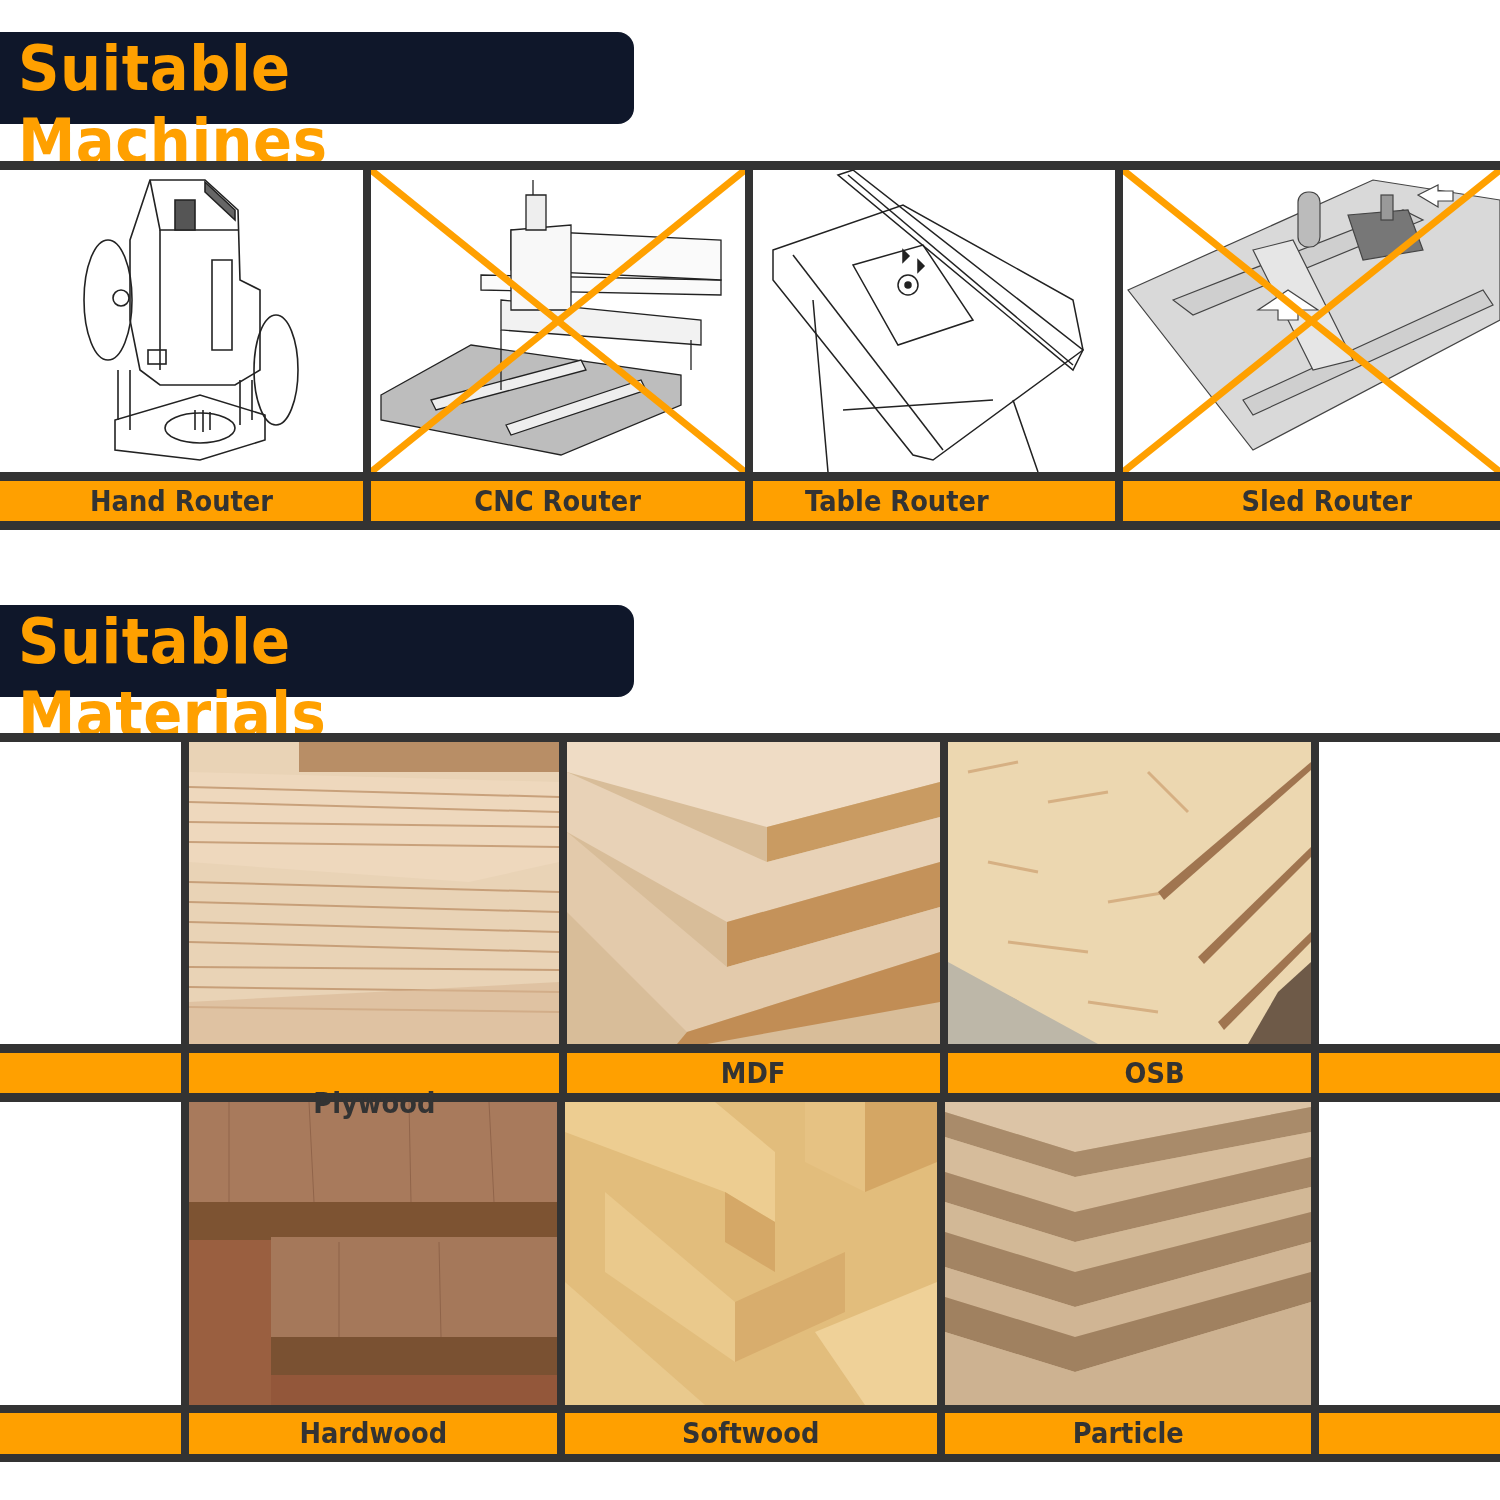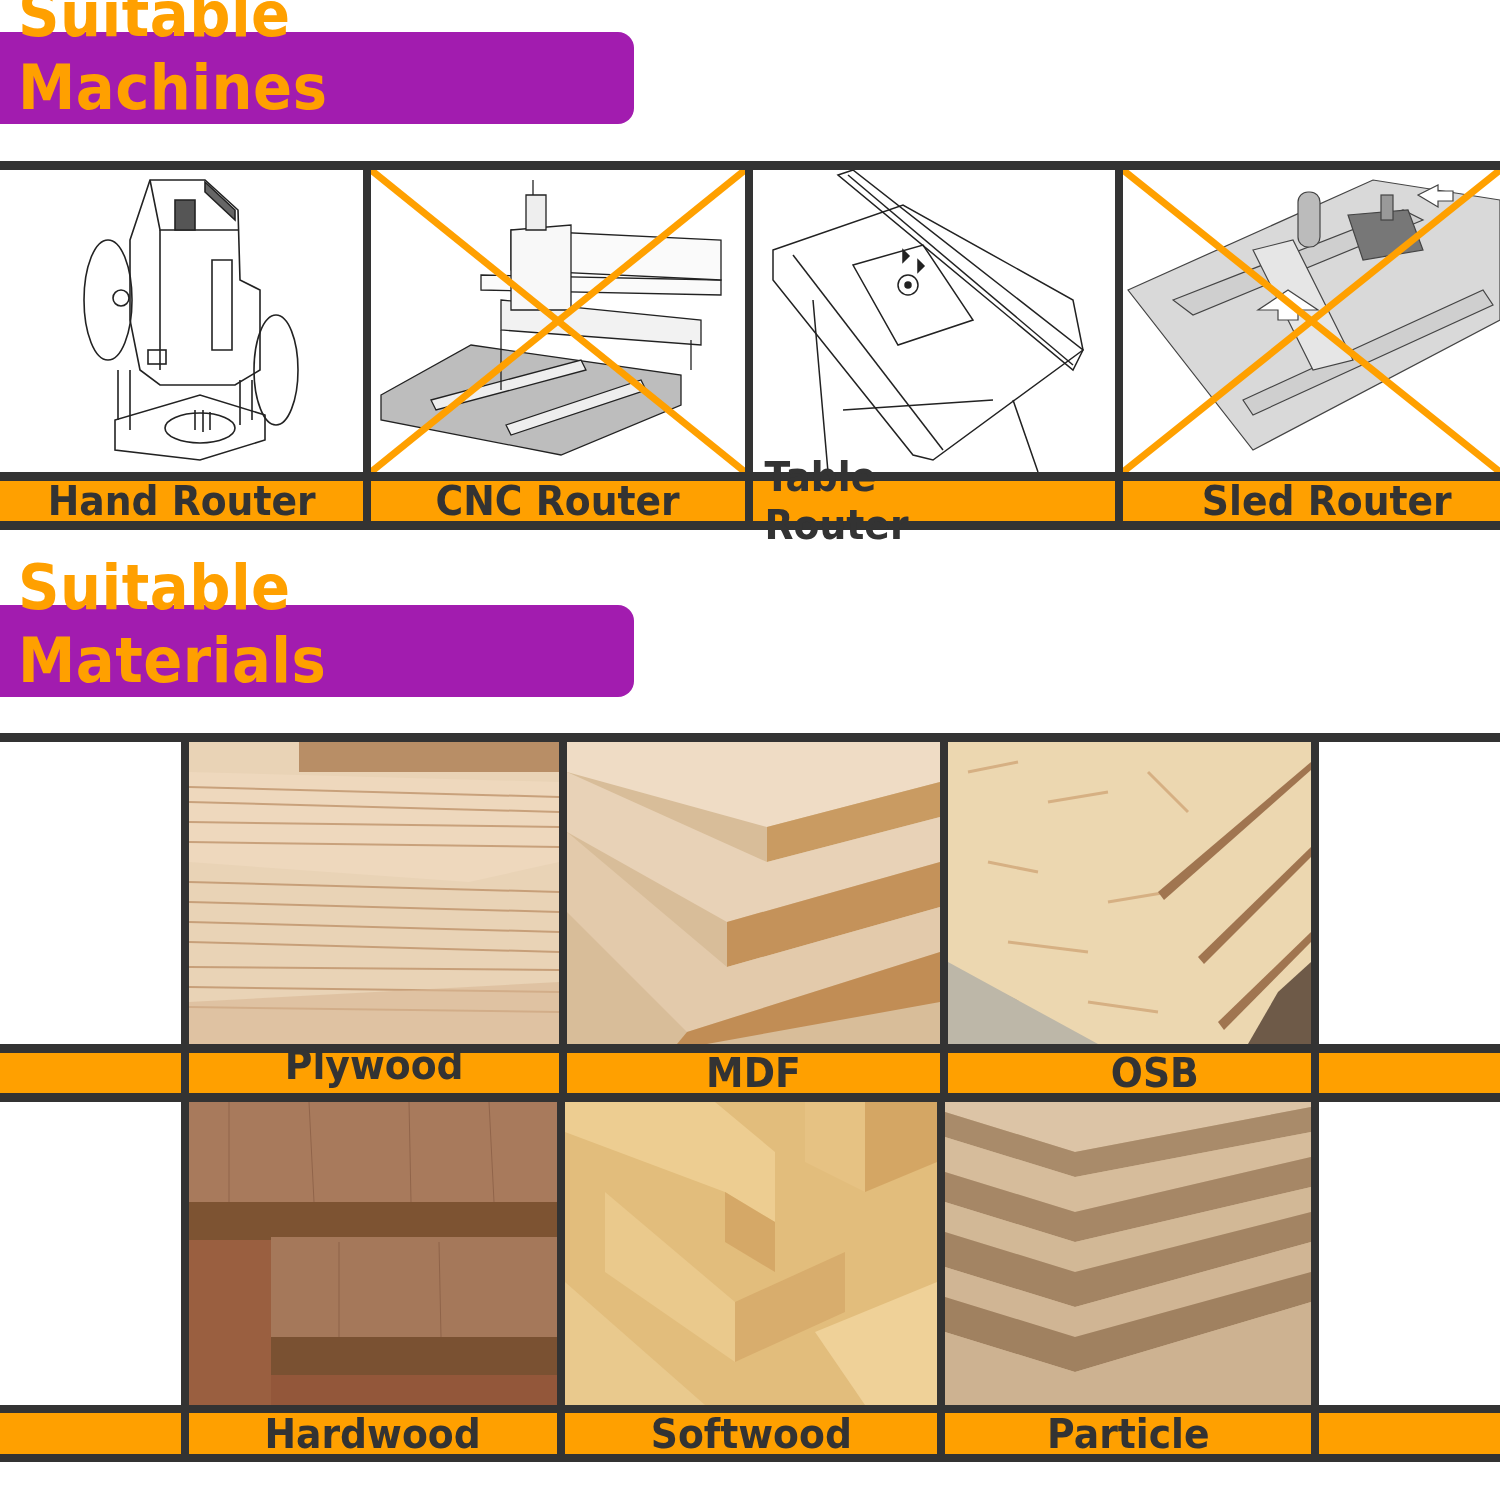--- a/index.html
+++ b/index.html
@@ -1,39 +1,39 @@
 <!DOCTYPE html>
 <html><head>
 <meta charset="utf-8">
 <style>
   * { box-sizing: border-box; margin: 0; padding: 0; }
   html, body { width: 1500px; height: 1500px; background: #ffffff; overflow: hidden; }
   body { position: relative; font-family: "Liberation Sans", "DejaVu Sans", sans-serif; }
 
   .badge {
     position: absolute; left: 0; width: 634px; height: 92px;
-    background: #a21caf; border-radius: 0 16px 16px 0;
-    display: flex; align-items: flex-end; padding-left: 18px;
+    background: #0f172a; border-radius: 0 16px 16px 0;
+    display: flex; align-items: flex-start; padding-left: 18px;
   }
   .badge span {
     color: #FFA000; font-weight: bold; font-size: 62px; letter-spacing: 0.5px;
     font-family: "DejaVu Sans", "Liberation Sans", sans-serif;
     transform: scaleX(0.93); transform-origin: left center; display: inline-block;
   }
   #badge-machines { top: 32px; }
   #badge-materials { top: 605px; }
 
   .hline { position: absolute; left: 0; width: 1500px; background: #333333; }
   .vline { position: absolute; background: #333333; width: 8px; }
   .band { position: absolute; left: 0; width: 1500px; background: #FFA000; }
 
   .cell { position: absolute; overflow: hidden; background: #fff; }
   .label {
     position: absolute; display: flex; align-items: center; justify-content: center;
-    color: #333333; font-weight: bold; font-size: 41px;
+    color: #333333; font-weight: bold; font-size: 28px;
     font-family: "DejaVu Sans", "Liberation Sans", sans-serif;
   }
   .label span { display: inline-block; transform: scaleX(0.92); }
 
   .cross { position: absolute; inset: 0; pointer-events: none; }
   svg { display: block; }
 </style>
 </head>
 <body>
 
@@ -270,21 +270,21 @@
         <path d="M0 70 L130 110 L366 55 L366 85 L130 140 L0 100 Z" fill="#a68766"></path>
         <path d="M0 100 L130 140 L366 85 L366 110 L130 170 L0 130 Z" fill="#d2b896"></path>
         <path d="M0 130 L130 170 L366 110 L366 140 L130 205 L0 165 Z" fill="#a38463"></path>
         <path d="M0 165 L130 205 L366 140 L366 170 L130 235 L0 195 Z" fill="#d0b594"></path>
         <path d="M0 195 L130 235 L366 170 L366 200 L130 270 L0 230 Z" fill="#a08160"></path>
         <path d="M0 230 L130 270 L366 200 L366 303 L0 303 Z" fill="#cdb291"></path>
       </g>
     </svg>
   </div>
 
-  <div class="label" style="left:189px;top:1053px;width:370px;height:24px;">
+  <div class="label" style="left:189px;top:1091px;width:370px;height:24px;">
     <span>Plywood</span>
   </div>
   <div class="label" style="left:567px;top:1053px;width:373px;height:40px;">
     <span>MDF</span>
   </div>
   <div class="label" style="left:948px;top:1053px;width:414px;height:40px;">
     <span>OSB</span>
   </div>
 
   <div class="label" style="left:189px;top:1413px;width:368px;height:41px;">

